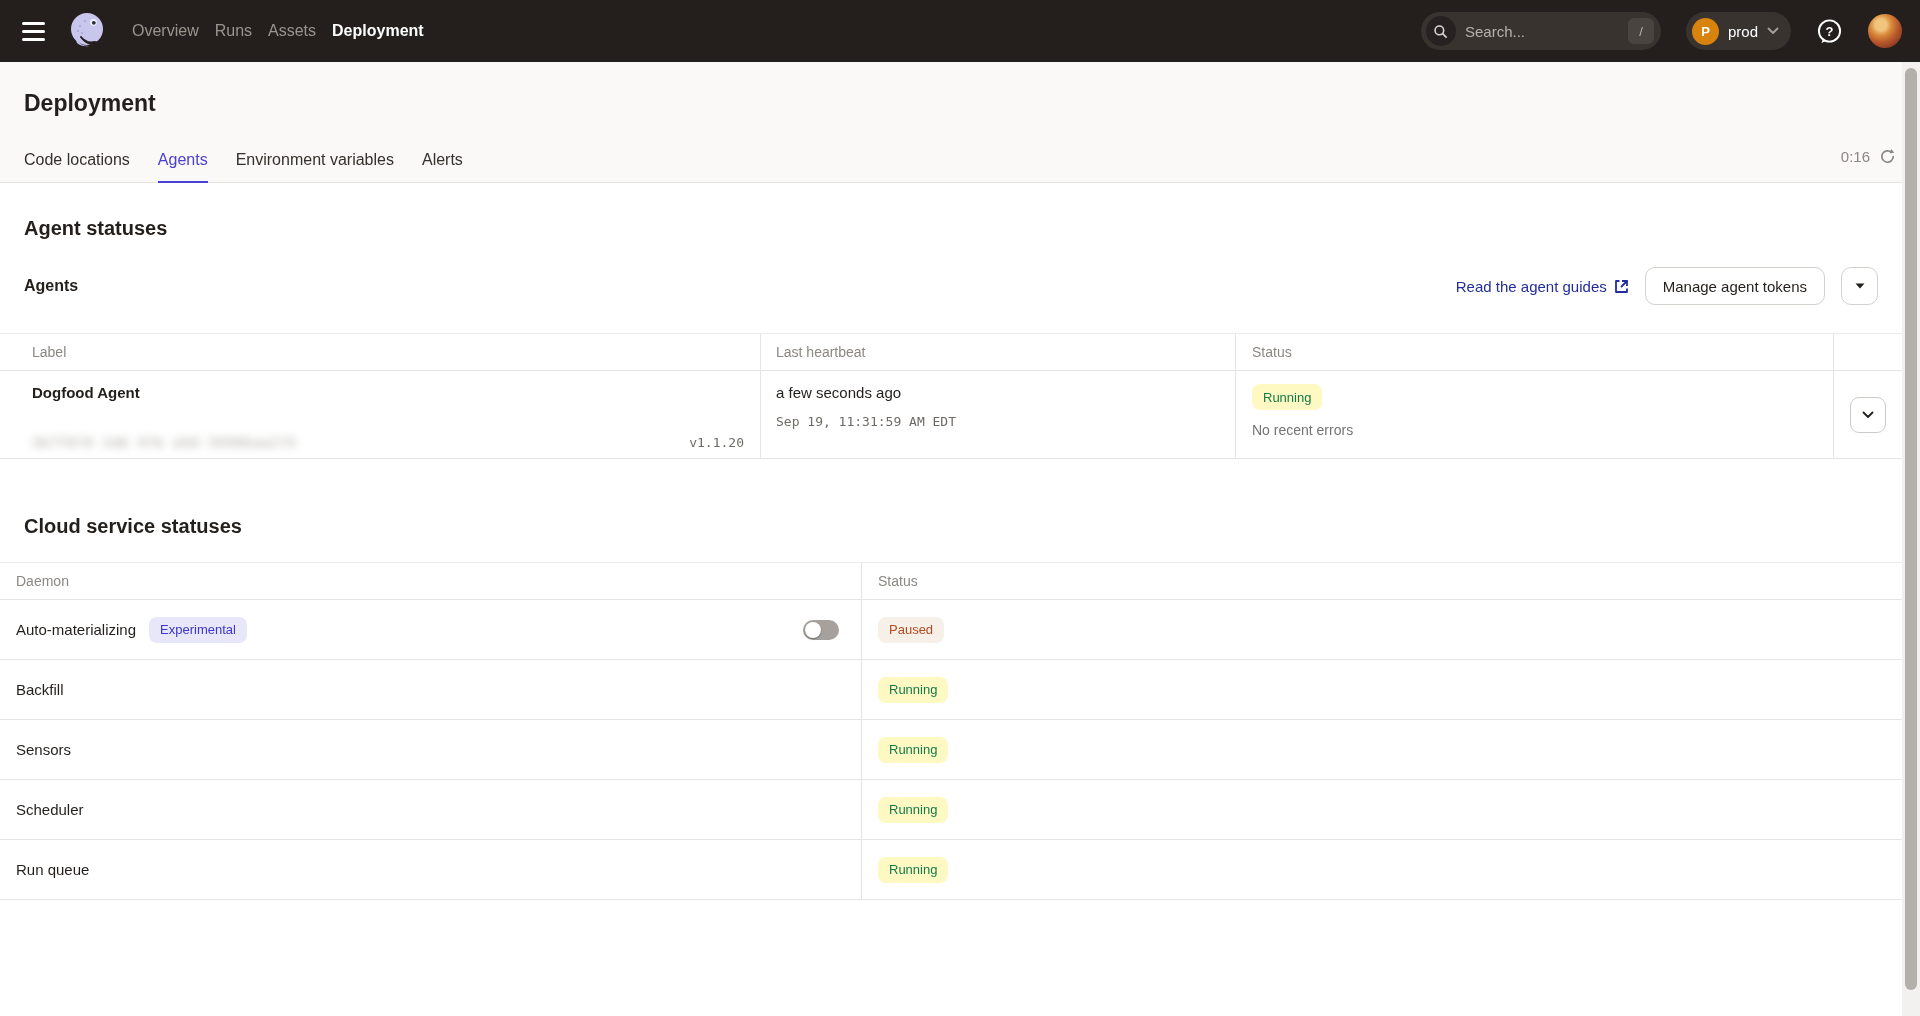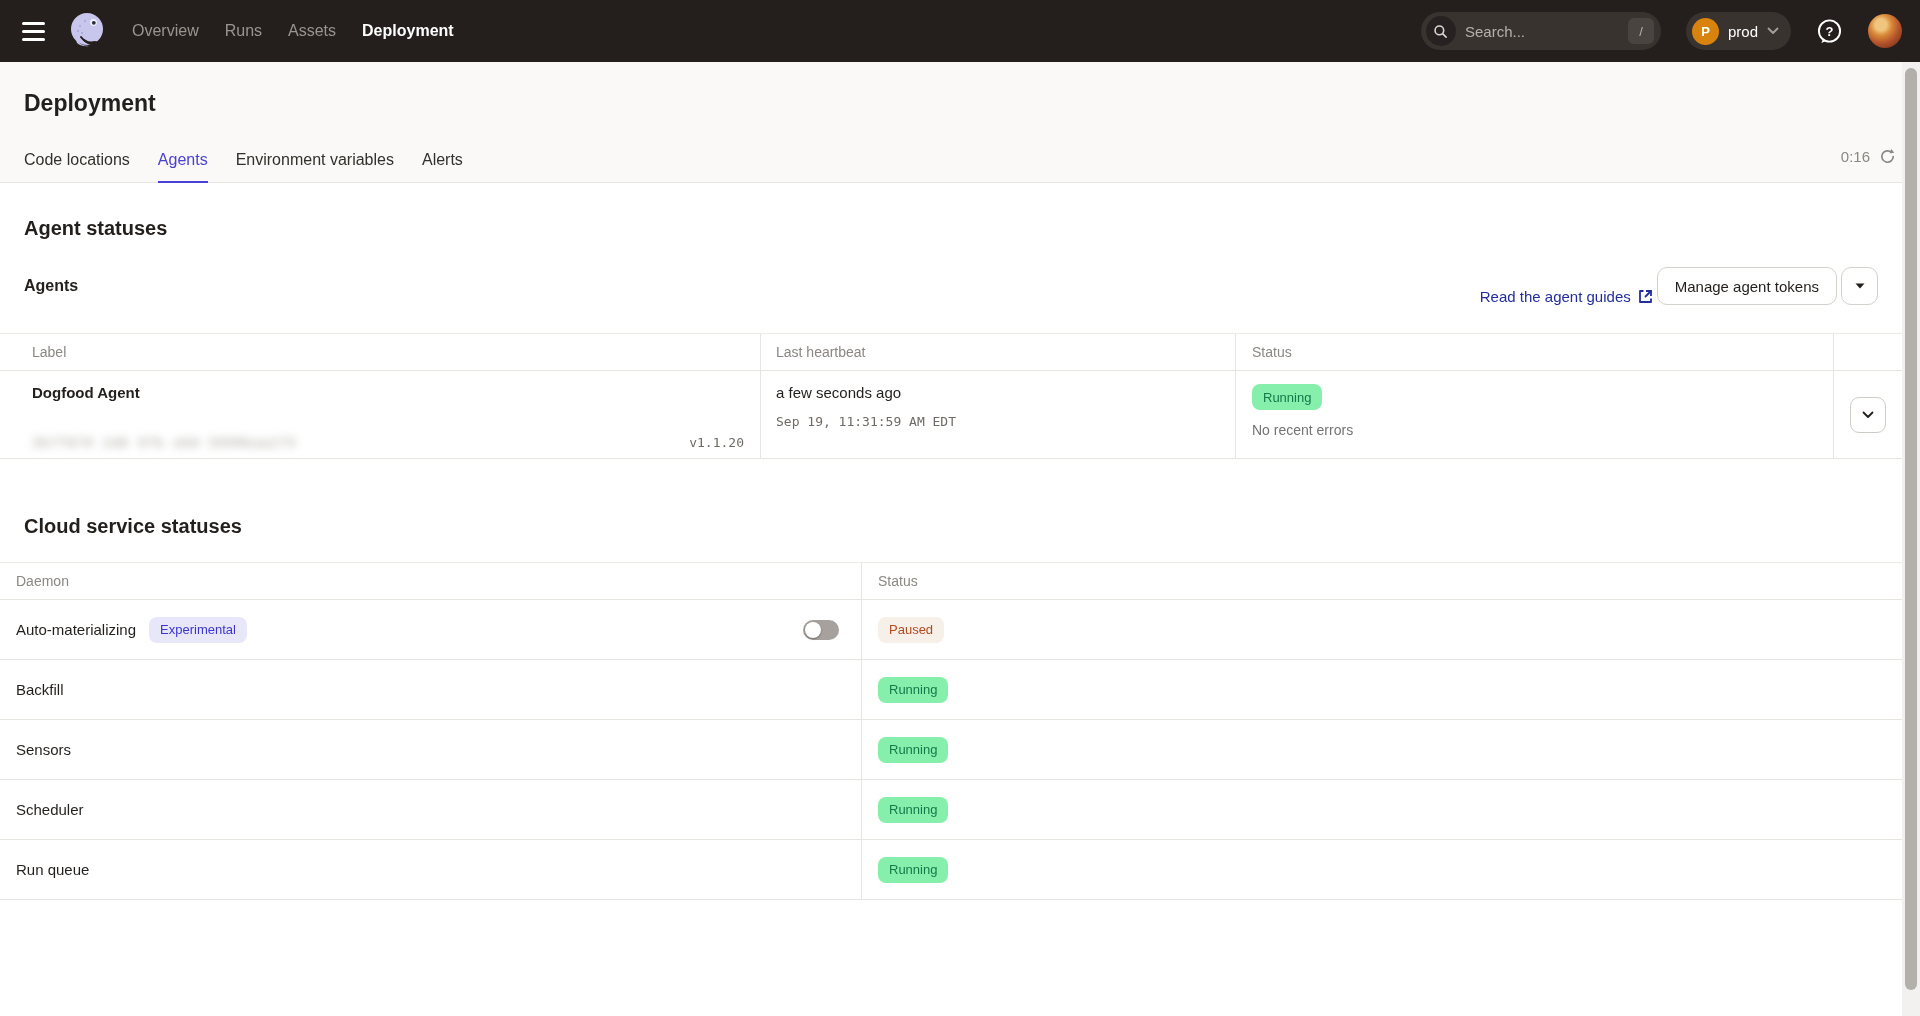--- a/index.html
+++ b/index.html
@@ -4,21 +4,21 @@
 <style>
   * { margin:0; padding:0; box-sizing:border-box; }
   html,body { width:1920px; height:1016px; background:#ffffff; font-family:"Liberation Sans", sans-serif; overflow:hidden; }
   .mono { font-family:"DejaVu Sans Mono","Liberation Mono",monospace; }
 
   
   .navbar { height:62px; background:#241f1d; display:flex; align-items:center; padding:0 18px 0 12px; }
   .hamburger { width:42px; height:42px; display:flex; flex-direction:column; justify-content:center; align-items:center; cursor:pointer; background:none; border:none; }
   .hamburger span { display:block; width:23px; height:3px; background:#ffffff; border-radius:2px; margin:2.5px 0; }
   .logo-wrap { width:46px; height:46px; margin-left:10px; display:flex; align-items:center; justify-content:center; cursor:pointer; }
-  .nav-links { display:flex; gap:26px; margin-left:22px; }
+  .nav-links { display:flex; gap:16px; margin-left:22px; }
   .nav-link { font-size:16px; color:#9a948e; text-decoration:none; cursor:pointer; }
   .nav-link.active { color:#ffffff; font-weight:700; }
   .nav-right { margin-left:auto; display:flex; align-items:center; gap:25px; }
   .search-pill { width:240px; height:38px; border-radius:19px; background:#393330; display:flex; align-items:center; padding:0 7px 0 5px; }
   .search-icon-circle { width:30px; height:30px; border-radius:50%; background:#272221; display:flex; align-items:center; justify-content:center; flex:none; }
   .search-input { flex:1; min-width:0; background:transparent; border:none; outline:none; color:#e8e4e0; font-size:15px; padding:0 9px; font-family:"Liberation Sans",sans-serif; }
   .search-input::placeholder { color:#b7b1ab; }
   .slash-key { width:26px; height:26px; border-radius:6px; background:#4a4440; color:#b7b1ab; font-size:13px; display:flex; align-items:center; justify-content:center; flex:none; }
   .org-pill { height:38px; border-radius:19px; background:#393330; display:flex; align-items:center; gap:9px; padding:0 12px 0 6px; border:none; cursor:pointer; }
   .org-avatar { width:27px; height:27px; border-radius:50%; background:#d8830e; color:#ffffff; font-weight:700; font-size:13px; display:flex; align-items:center; justify-content:center; }
@@ -37,21 +37,21 @@
   .tab.active::after { content:""; position:absolute; left:0; right:0; bottom:-1px; height:2px; background:#4a41d2; }
   .refresh-box { display:flex; align-items:center; gap:9px; color:#8b8783; font-size:15px; padding-bottom:11px; }
   .refresh-btn { background:none; border:none; cursor:pointer; display:flex; align-items:center; }
 
   
   .main { width:1902px; position:relative; }
   .section-heading { font-size:20px; font-weight:700; color:#231f1c; padding:0 24px; }
   .h-agent-statuses { margin-top:34px; }
   .agents-actions-row { display:flex; align-items:center; justify-content:space-between; padding:0 24px; margin-top:27px; }
   .subheading { font-size:16px; font-weight:700; color:#231f1c; }
-  .actions-right { display:flex; align-items:flex-end; gap:4px; }
+  .actions-right { display:flex; align-items:center; gap:16px; }
   .guides-link { display:flex; align-items:center; gap:7px; color:#232d9c; font-size:15px; text-decoration:none; cursor:pointer; }
   .btn-outline { height:38px; padding:0 17px; border:1px solid #d4d0cb; border-radius:10px; background:#ffffff; font-size:15px; color:#231f1c; cursor:pointer; font-family:"Liberation Sans",sans-serif; }
   .caret-btn { height:38px; width:37px; border:1px solid #d4d0cb; border-radius:10px; background:#ffffff; cursor:pointer; display:flex; align-items:center; justify-content:center; }
 
   
   .agents-table { margin-top:28px; border-top:1px solid #edebe8; }
   .t-head { display:flex; height:37px; align-items:center; border-bottom:1px solid #e7e4e1; color:#8b8783; font-size:14px; }
   .t-row { display:flex; border-bottom:1px solid #e7e4e1; }
   .a-col1 { width:760px; padding-left:32px; }
   .a-col2 { width:475px; padding-left:15px; border-left:1px solid #e7e4e1; }
@@ -64,21 +64,21 @@
   .agent-sub { display:flex; align-items:flex-end; justify-content:space-between; margin-top:14px; padding-right:16px; }
   .agent-id-redacted { font-size:13px; color:#9d9993; filter:blur(4px); user-select:none; letter-spacing:1px; }
   .agent-version { font-size:13px; color:#6e6a65;margin-top:20px; }
   .hb-rel { font-size:15px; color:#231f1c; }
   .hb-time { font-size:13px; color:#6e6a65; margin-top:13px; }
   .status-note { font-size:14px; color:#737373; margin-top:12px; }
   .row-expand-btn { width:36px; height:36px; border:1px solid #cfccc7; border-radius:9px; background:#ffffff; cursor:pointer; display:flex; align-items:center; justify-content:center; }
 
   
   .badge { display:inline-flex; align-items:center; height:26px; padding:0 11px; border-radius:8px; font-size:13px; white-space:nowrap; }
-  .badge-running { background:#86efac; color:#157a4a; }
+  .badge-running { background:#fef9c3; color:#157a4a; }
   .badge-paused { background:#f6f0e9; color:#b34a1f; }
   .badge-experimental { background:#e8e6f9; color:#3d35cd; }
 
   
   .h-cloud { margin-top:56px; }
   .cloud-table { margin-top:24px; border-top:1px solid #edebe8; }
   .c-col1 { width:861px; padding-left:16px; }
   .c-col2 { flex:1; padding-left:16px; border-left:1px solid #e7e4e1; }
   .t-head .c-col2 { height:100%; display:flex; align-items:center; }
   .cloud-row { height:60px; align-items:center; }

